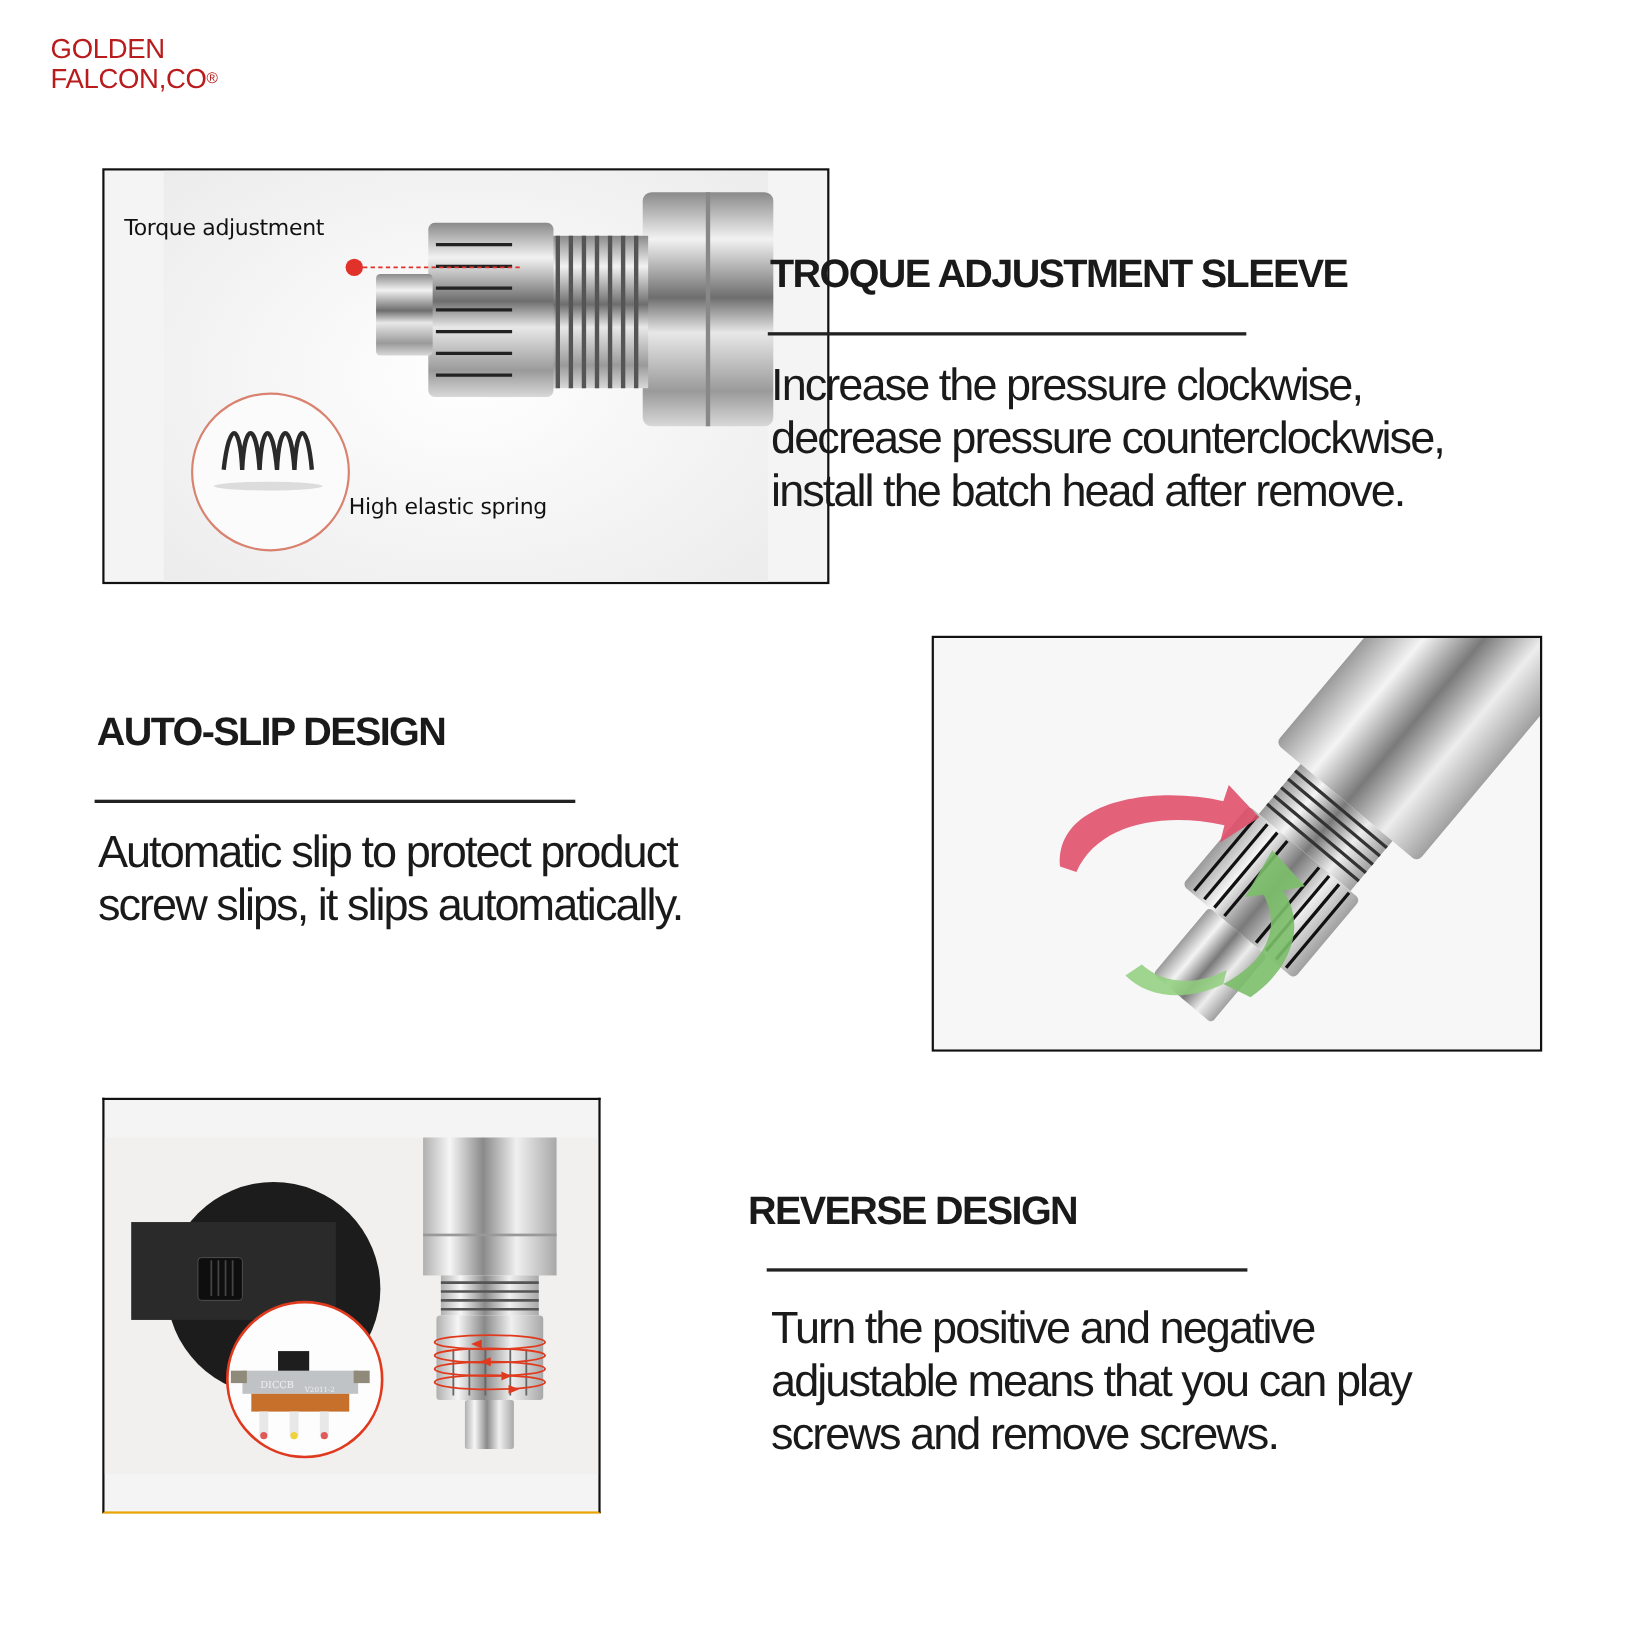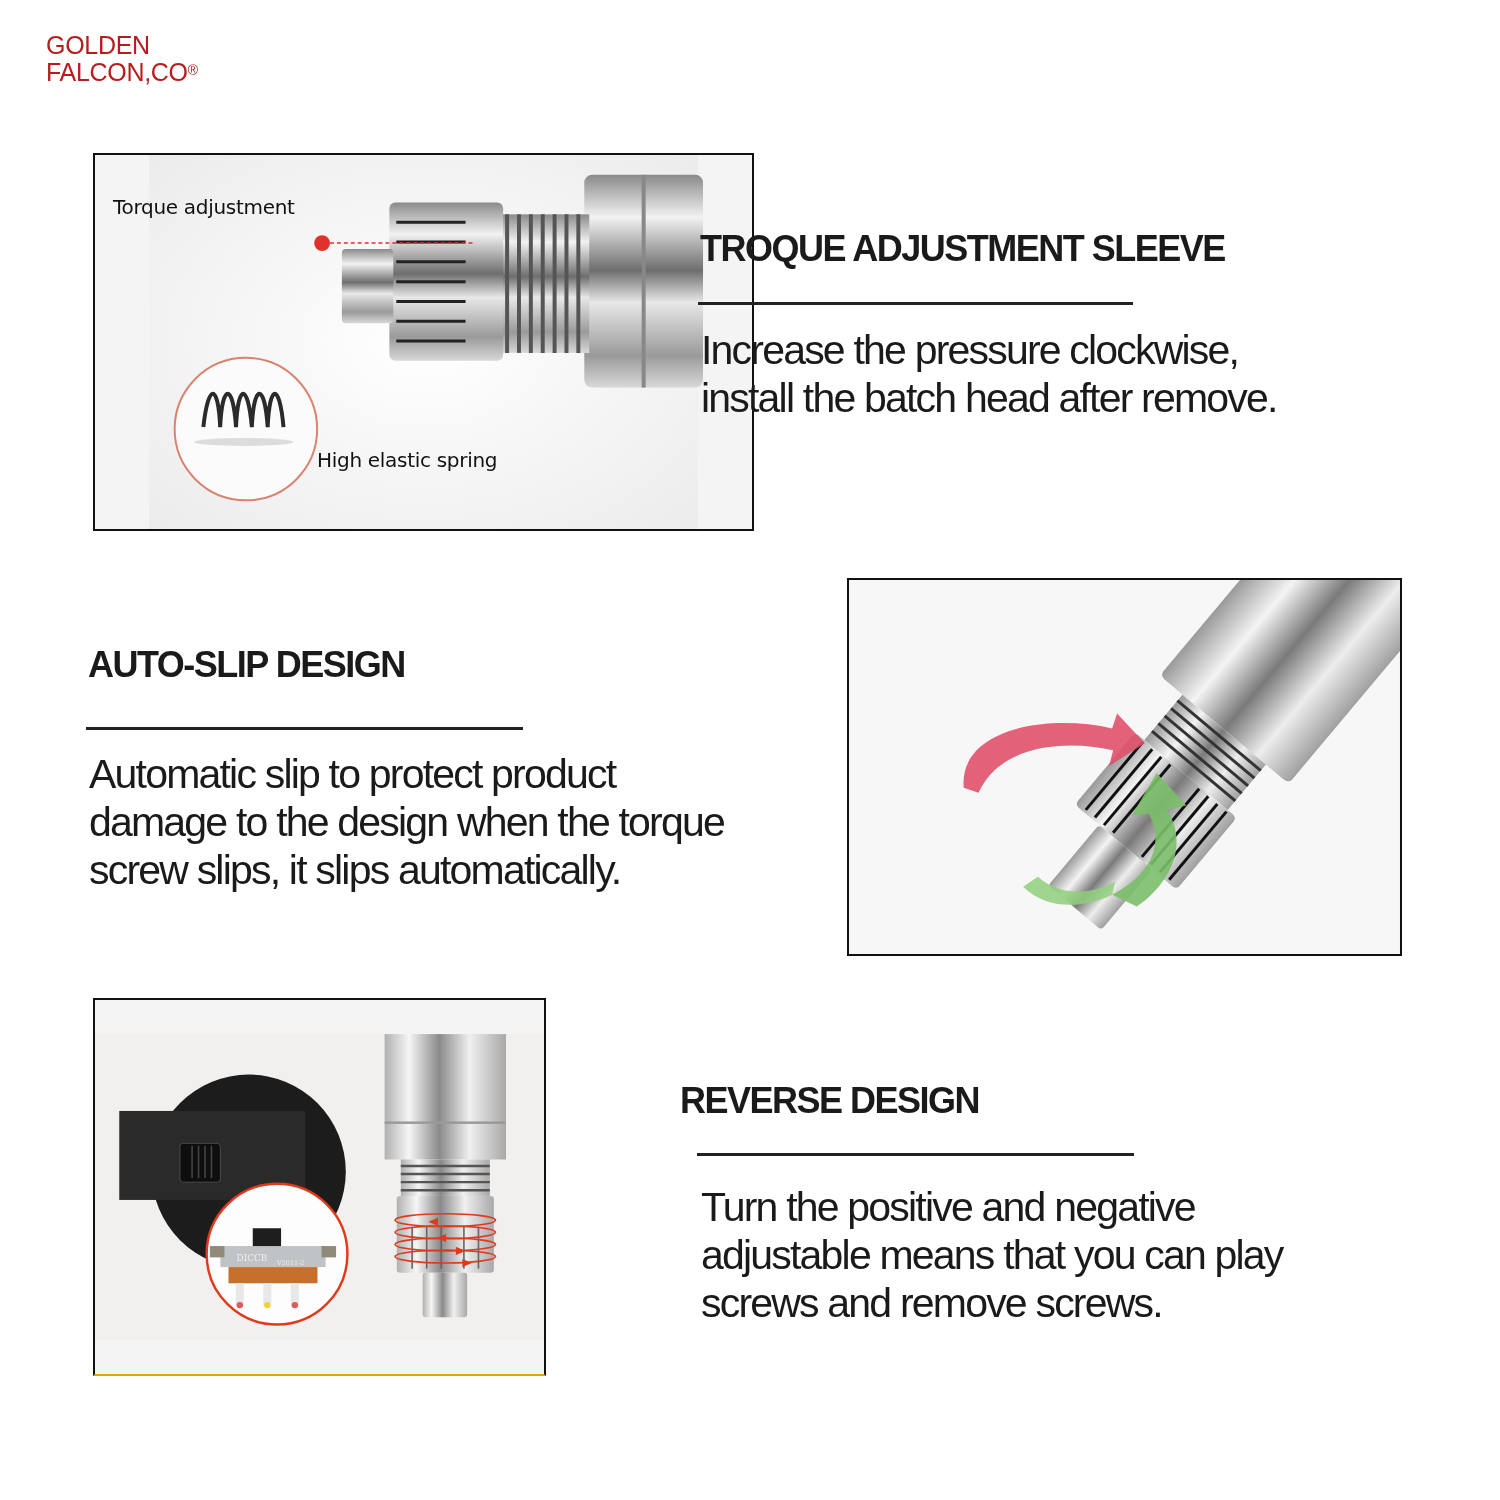--- a/index.html
+++ b/index.html
@@ -79,28 +79,28 @@
     <ellipse cx="96" cy="290" rx="50" ry="4" fill="#dcdcdc"></ellipse>
   </svg>
   <div class="callout" style="left:18px; top:40px;">Torque adjustment</div>
   <div class="callout" style="left:222px; top:293px;">High elastic spring</div>
 </div>
 
 <div class="title" style="left:700px; top:228px;">TROQUE ADJUSTMENT SLEEVE</div>
 <div class="rule" style="left:698px; top:302px; width:435px;"></div>
 <div class="desc" style="left:701px; top:326px;">
   <div>Increase the pressure clockwise,</div>
+  <div>decrease pressure counterclockwise,</div>
   <div>install the batch head after remove.</div>
 </div>
 
 <div class="title" style="left:88px; top:644px;">AUTO-SLIP DESIGN</div>
 <div class="rule" style="left:86px; top:727px; width:437px;"></div>
 <div class="desc" style="left:89px; top:750px;">
   <div>Automatic slip to protect product</div>
-  <div>damage to the design when the torque</div>
   <div>screw slips, it slips automatically.</div>
 </div>
 
 <div class="photo" style="left:847px; top:578px; width:555px; height:378px;">
   <svg viewBox="0 0 555 378">
     <defs>
       <linearGradient id="chrome2" x1="0" y1="0" x2="1" y2="0">
         <stop offset="0" stop-color="#9a9a9a"></stop>
           <stop offset="0.25" stop-color="#f4f4f4"></stop>
         <stop offset="0.5" stop-color="#7a7a7a"></stop>

